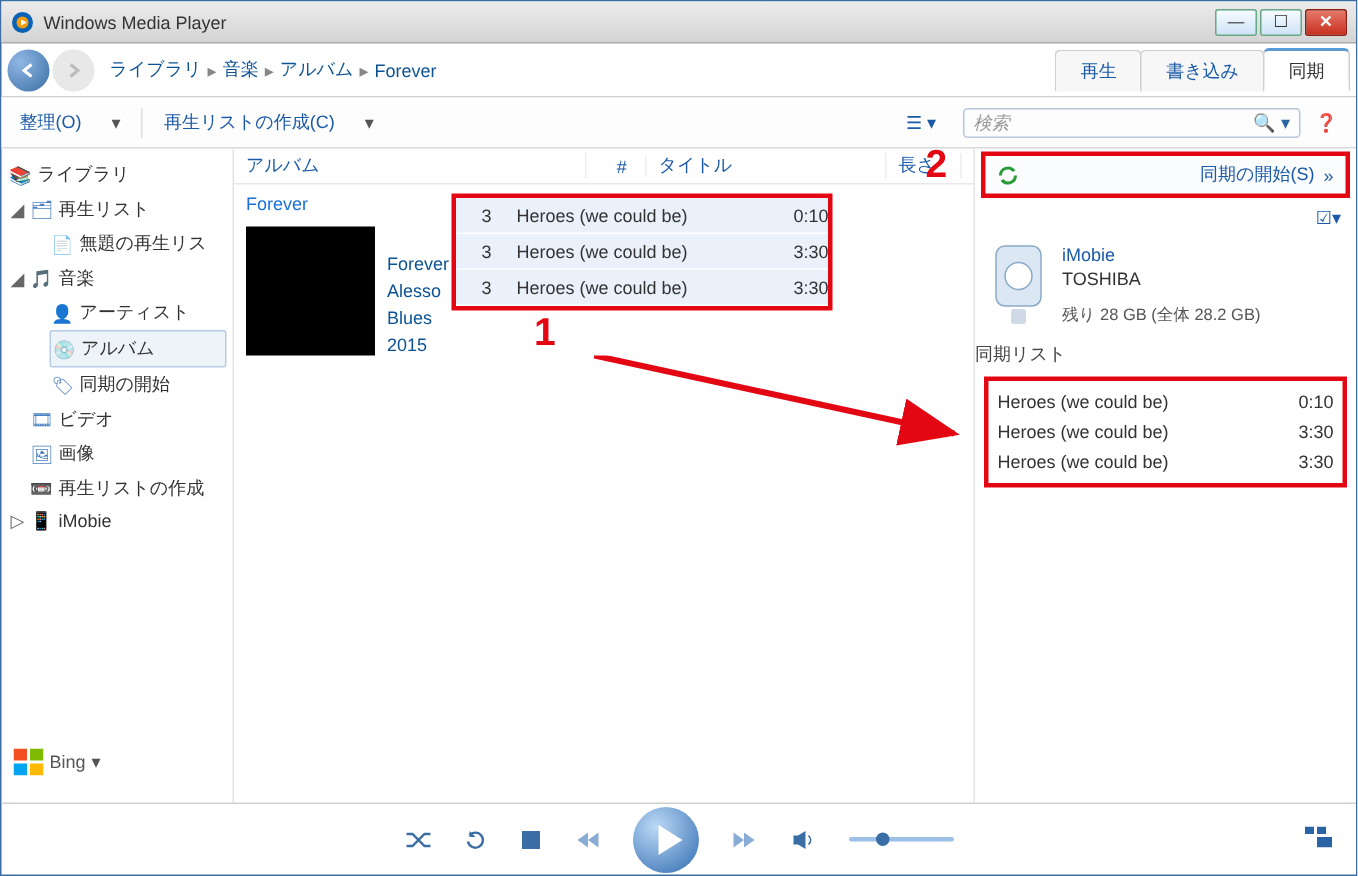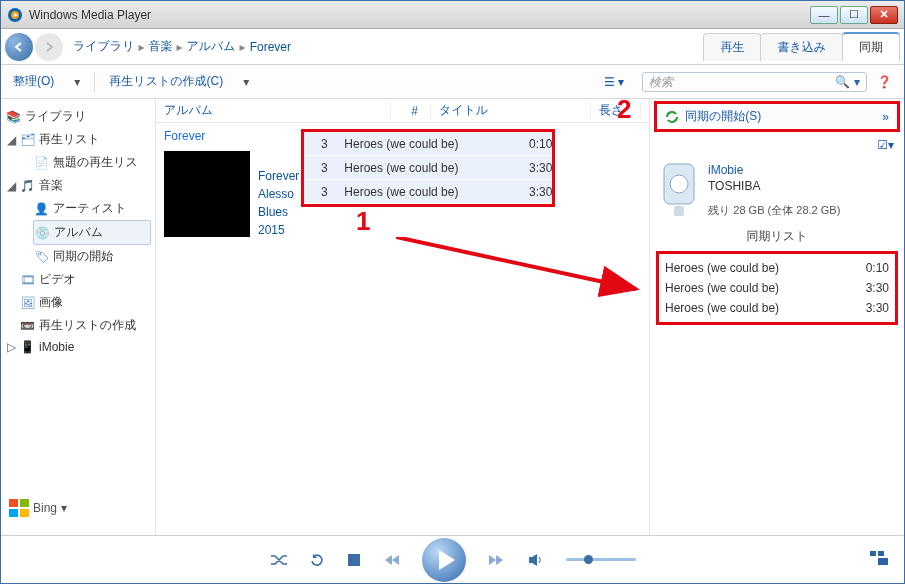--- a/index.html
+++ b/index.html
@@ -57,31 +57,31 @@
 .cover { width: 86px; height: 86px; background: #000; margin: 4px 8px; }
 .meta { padding-top: 20px; color: #0b5394; line-height: 18px; }
 
 .tracks { border: 3px solid #e30613; margin-top: 4px; margin-left: 2px; }
 .trow { display: flex; align-items: center; height: 24px; background: #eaf1fb; border-bottom: 1px solid #fff; }
 .trow .tn { width: 40px; text-align: center; color: #333; }
 .trow .tt { width: 160px; color: #333; }
 .trow .tl { width: 48px; text-align: right; color: #333; }
 
 .sync-panel { width: 255px; border-left: 1px solid #e3e3e3; display: flex; flex-direction: column; }
-.sync-bar { border: 3px solid #e30613; margin: 2px 4px; padding: 4px 8px; display: flex; align-items: center; gap: 6px; background: #fbfcfd; }
+.sync-bar { border: 3px solid #e30613; margin: 2px 4px; padding: 4px 8px; display: flex; align-items: center; gap: 6px; background: #fbfcfd; text-align: right; }
 .sync-ico { width: 14px; height: 14px; color: #2a9d3a; }
 .sync-bar .txt { flex: 1; color: #1a5aa8; }
 .sync-bar .chv { color: #1a5aa8; }
 .syncopts { margin: 2px 6px 4px auto; padding: 2px 4px; color: #1a5aa8; }
 .device { display: flex; padding: 4px 8px; }
 .device-img { width: 42px; height: 56px; }
 .device-info { padding-left: 8px; line-height: 16px; color: #333; }
 .device-info .name { color: #1a5aa8; }
 .device-info .space { color: #555; font-size: 11px; }
-.synclist-head { text-align: center; padding: 6px 0; color: #444; }
+.synclist-head { text-align: left; padding: 6px 0; color: #444; }
 .synclist { border: 3px solid #e30613; margin: 0 6px; padding: 4px 2px; }
 .srow { display: flex; align-items: center; padding: 3px 4px; }
 .srow .st { flex: 1; color: #333; }
 .srow .sl { width: 40px; text-align: right; color: #333; }
 
 .player { height: 48px; border-top: 1px solid #d0d0d0; display: flex; align-items: center; justify-content: center; gap: 22px; position: relative; }
 .pbtn { color: #3a6ea5; display: flex; align-items: center; justify-content: center; }
 .play-big { width: 44px; height: 44px; border-radius: 50%; background: radial-gradient(circle at 35% 30%,#bcd9f5,#2f6bb0); display: flex; align-items: center; justify-content: center; }
 .play-big svg { fill: #fff; margin-left: 4px; }
 .volline { width: 70px; height: 3px; background: #9cc0e6; position: relative; border-radius: 2px; }

